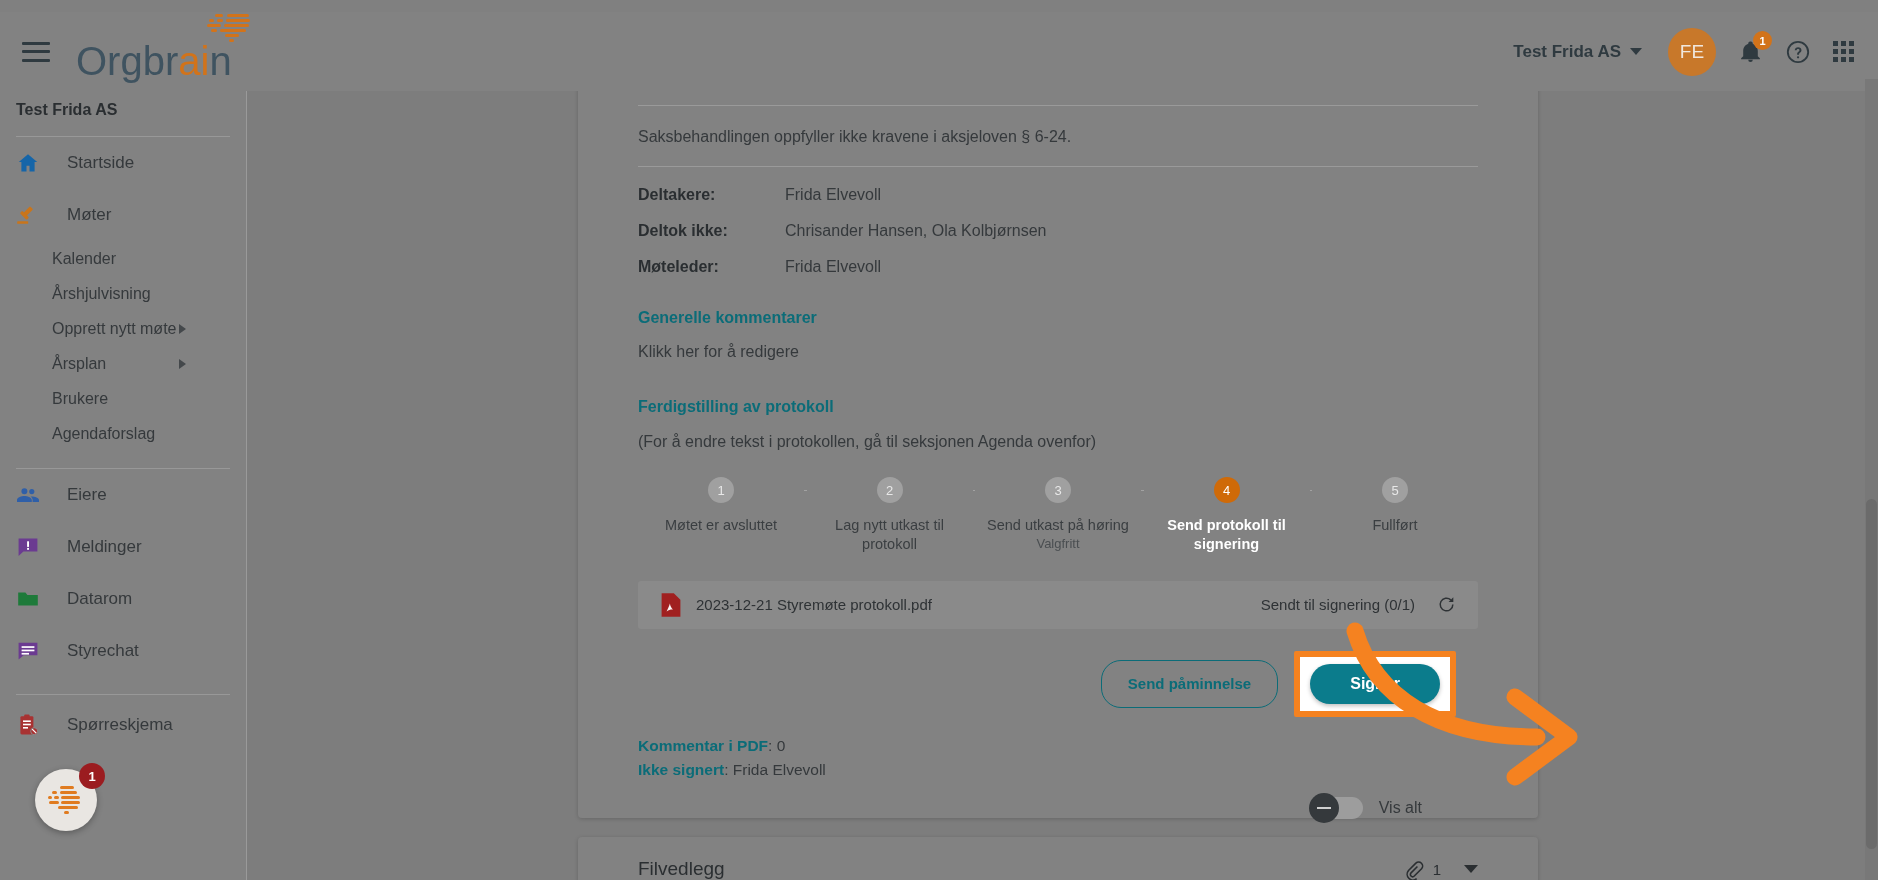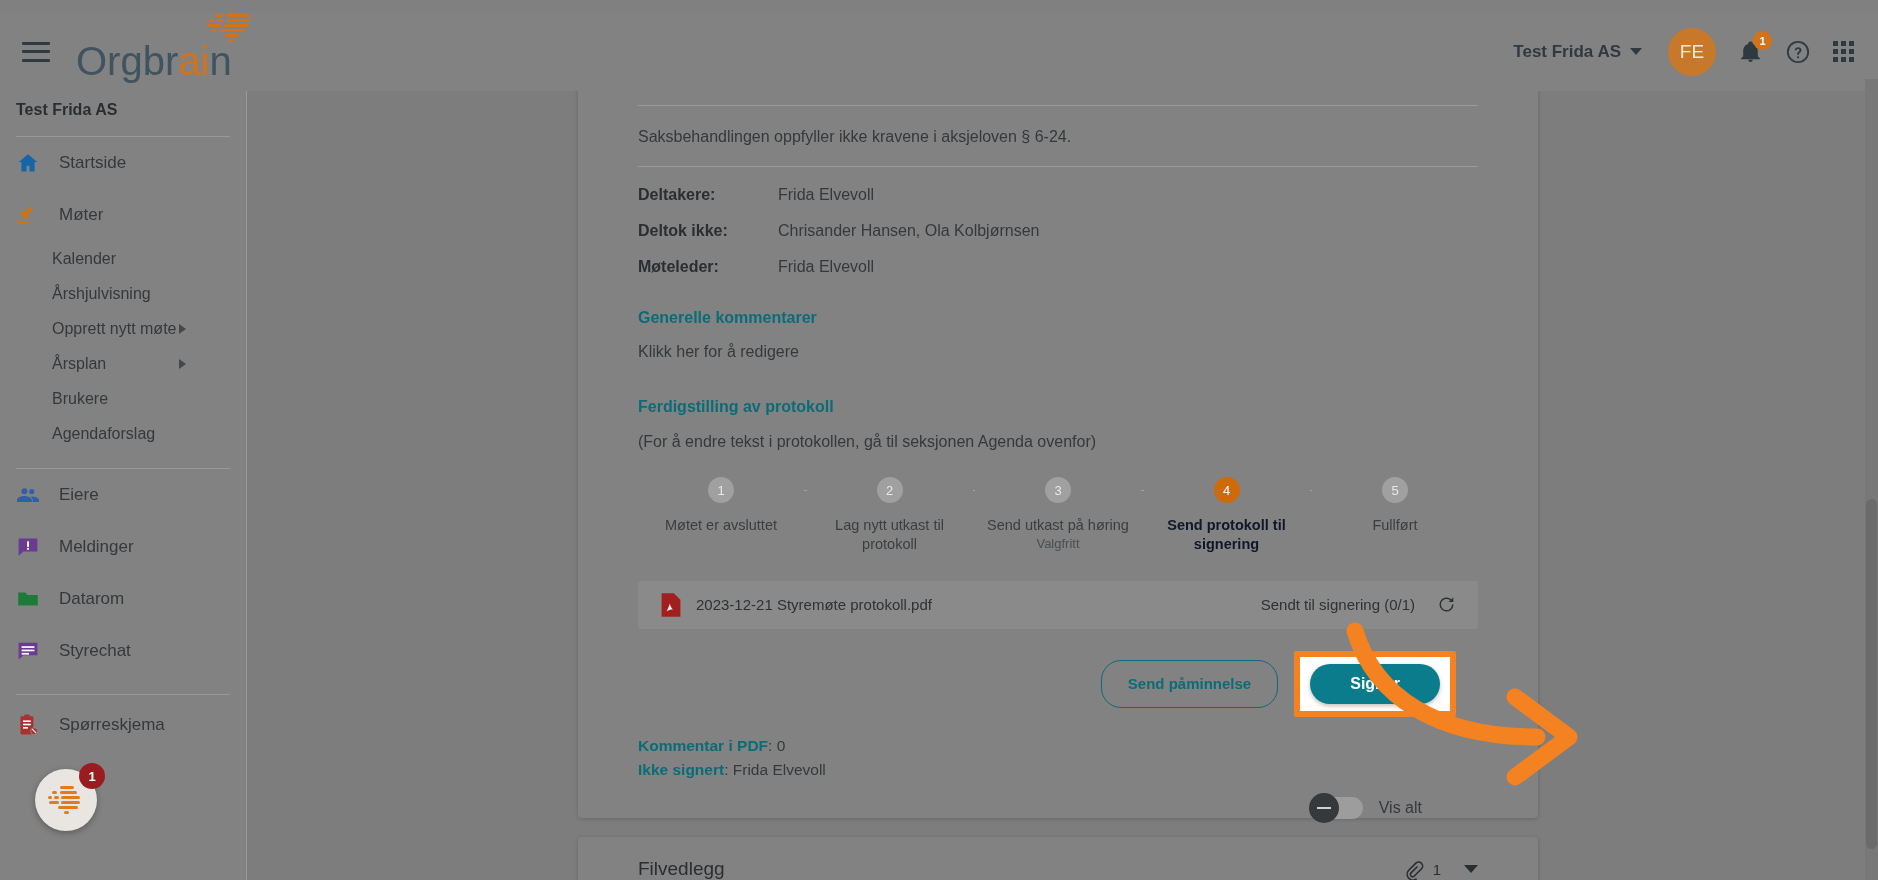--- a/index.html
+++ b/index.html
@@ -77,21 +77,21 @@
     background:#828282;
     border-right:1px solid #9a9a9a;
     z-index: 4;
   }
   .side-company {
     font-size:16px;font-weight:bold;color:#2a2e31; padding:22px 0 0 16px;
   }
   .side-divider { height:1px; background:#989898; margin:17px 16px 0 16px; }
   .side-item {
     display:flex; align-items:center; height:52px; padding-left:16px;
-    font-size:17px; color:#35393c; cursor:pointer;
+    font-size:17px; color:#35393c; cursor:pointer;gap:8px;
   }
   .side-item .ic { width:24px;height:24px;margin-right:19px; flex:0 0 24px; position:relative;}
   .side-sub {
     display:flex; align-items:center; height:35px; padding-left:52px;
     font-size:16px;color:#35393c; cursor:pointer; position:relative;
   }
   .side-sub .arrow-r {
     position:absolute; right:60px;
     width:0;height:0;border-top:5px solid transparent;border-bottom:5px solid transparent;
     border-left:7px solid #44484b;
@@ -120,37 +120,37 @@
     position:absolute; left:331px; top:0px; width:960px; height:739px;
     background:#828282;
     border-radius:4px;
     box-shadow:0 1px 4px rgba(0,0,0,.18);
   }
   .card-inner { padding: 0 60px; }
   .hr-line { height:1px; background:#9a9a9a; }
 
   .lead-text { font-size:16px;color:#35393c; padding:22px 0 20px 0; }
 
-  .kv-row { display:flex; padding:9px 0; font-size:16px; }
+  .kv-row { display:flex; padding:9px 0; font-size:16px;gap:7px; }
   .kv-key { font-weight:bold;color:#2a2e31; width:104px; flex:0 0 104px; }
   .kv-val { color:#35393c;margin-left:36px; }
 
   .h-teal { color:#0b6c78; font-weight:bold; font-size:16px; }
   .body-txt { color:#35393c;font-size:16px; }
 
   
   .stepper { display:flex; align-items:flex-start; margin-top:26px; }
   .step { flex:0 0 166px; display:flex; flex-direction:column; align-items:center; }
   .step-circle {
     width:26px;height:26px;border-radius:50%;background:#a0a0a0;color:#e8e8e8;
     display:flex;align-items:center;justify-content:center;font-size:13px;
   }
   .step.active .step-circle { background:#cf6a08; color:#fff; }
   .step-label { margin-top:13px; font-size:14.5px;color:#3a3e41;text-align:center;line-height:1.33; max-width:150px;}
-  .step.active .step-label { font-weight:bold; color:#0f172a;}
+  .step.active .step-label { font-weight:bold; color:#ffffff;}
   .step-sub { font-size:13px;color:#4a4e51; text-align:center; margin-top:1px;}
   .step-conn { flex:1 1 auto; height:1px;background:#a2a2a2; margin-top:13px; }
 
   
   .file-row {
     margin-top:26px; height:48px; background:#8a8a8a; border-radius:3px;
     display:flex;align-items:center; padding:0 22px; position:relative;
   }
   .file-name { font-size:15px;color:#2e3235; margin-left:14px;}
   .file-status { margin-left:auto; font-size:15px;color:#2e3235; }

